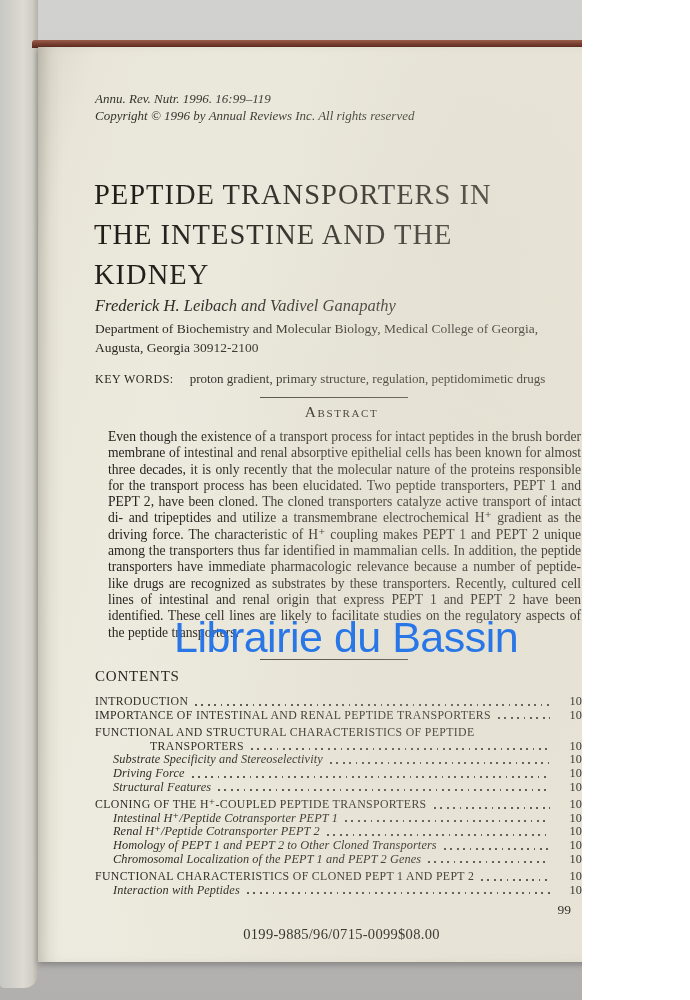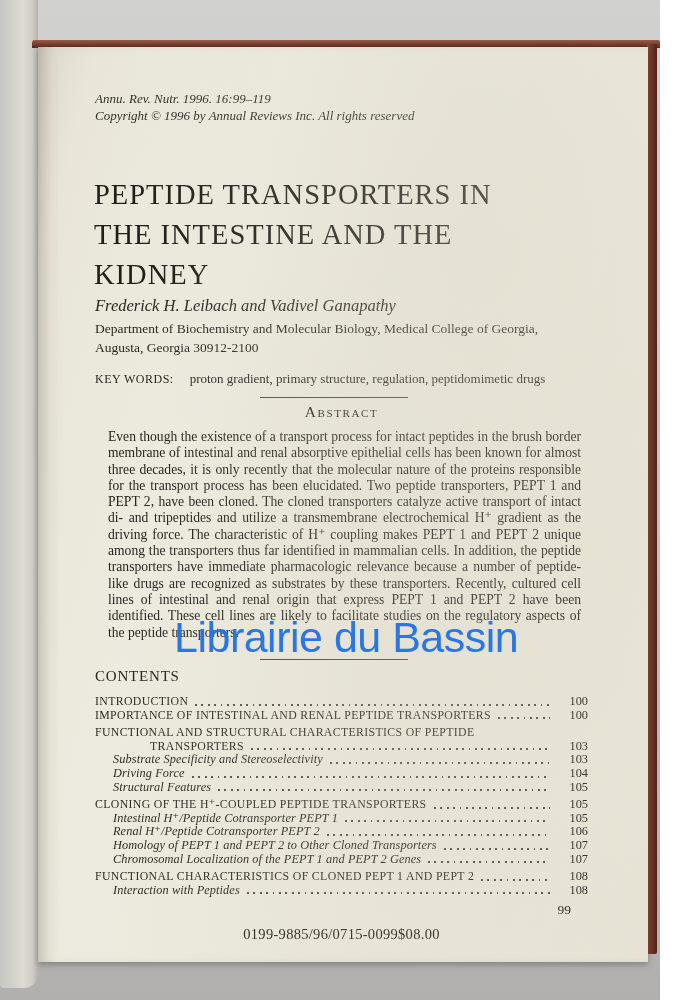--- a/index.html
+++ b/index.html
@@ -1,18 +1,18 @@
 <!DOCTYPE html>
 <html><head>
 <meta charset="utf-8">
 <style>
   html,body{margin:0;padding:0;}
   body{width:690px;height:1000px;overflow:hidden;
        font-family:"Liberation Serif","DejaVu Serif",serif;}
-  .scene{position:relative;width:660px;height:1000px;overflow:hidden;
+  .scene{position:relative;width:582px;height:1000px;overflow:hidden;
          background:linear-gradient(180deg,#d1d1cf 0%,#cac9c7 35%,#bdbcba 68%,#b1b0ae 100%);}
 
   
   .left-page-edge{position:absolute;left:0;top:0;width:38px;height:988px;
       background:linear-gradient(90deg,#c7c8c4 0%,#d3d2cc 35%,#dddbd1 62%,#cfcdc4 85%,#b4b2aa 100%);
       border-radius:0 0 14px 4px;}
   .cover-top{position:absolute;left:32px;top:40px;width:628px;height:8px;
       background:linear-gradient(180deg,#9a5c49 0%,#7c4134 45%,#58271e 100%);
       border-radius:3px 2px 0 0;}
   .cover-right{position:absolute;left:647px;top:44px;width:10px;height:910px;

